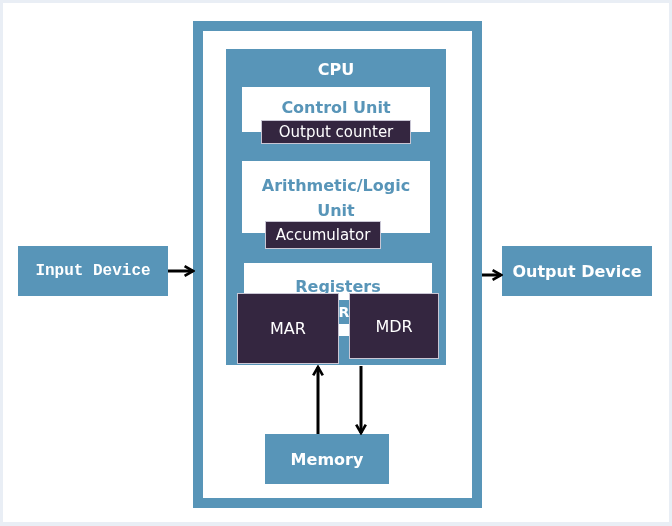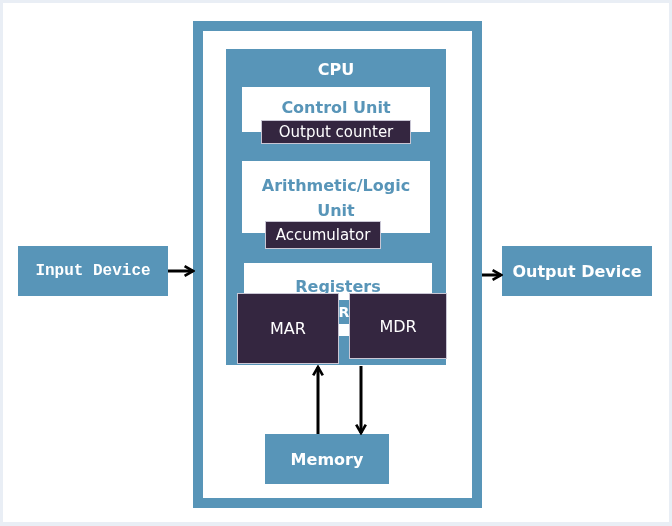--- a/index.html
+++ b/index.html
@@ -58,21 +58,21 @@
 
 <div class="box white" style="left:244px; top:263px; width:188px; height:73px;">
   <div class="lbl-blue" style="top:6px; font-size:16px;margin-top:8px;">Registers</div>
 </div>
 <div class="box blue lbl-white" style="left:337px; top:300px; width:14px; height:24px; font-size:14px;">
   <span>R</span>
 </div>
 <div class="box dark lbl-dark" style="left:237px; top:293px; width:102px; height:71px; font-size:16px;">
   <span>MAR</span>
 </div>
-<div class="box dark lbl-dark" style="left:349px; top:293px; width:98px; height:66px; font-size:16px;">
+<div class="box dark lbl-dark" style="left:349px; top:293px; width:90px; height:66px; font-size:16px;">
   <span>MDR</span>
 </div>
 
 <div class="box blue lbl-white" style="left:265px; top:434px; width:124px; height:50px; font-size:16px;">
   <span>Memory</span>
 </div>
 
 <div class="box blue lbl-white" style="left:18px; top:246px; width:150px; height:50px; font-size:16px;font-family:Liberation Mono, monospace;">
   <span>Input Device</span>
 </div>

